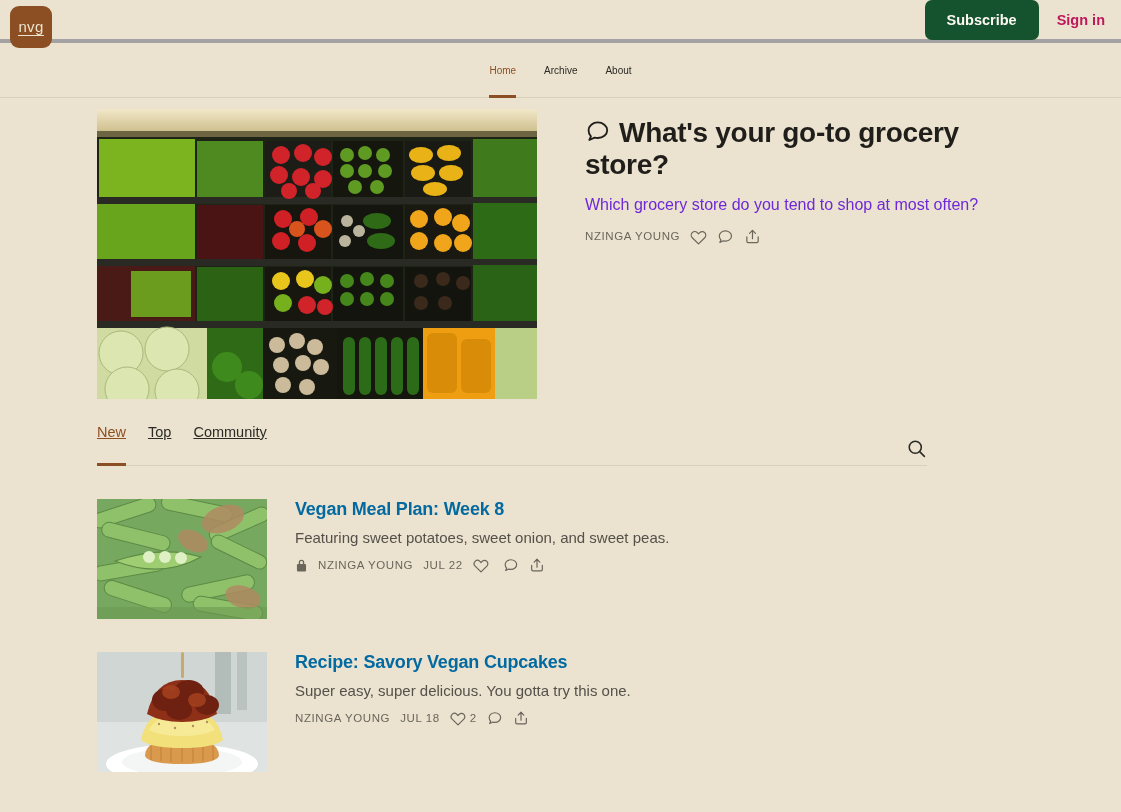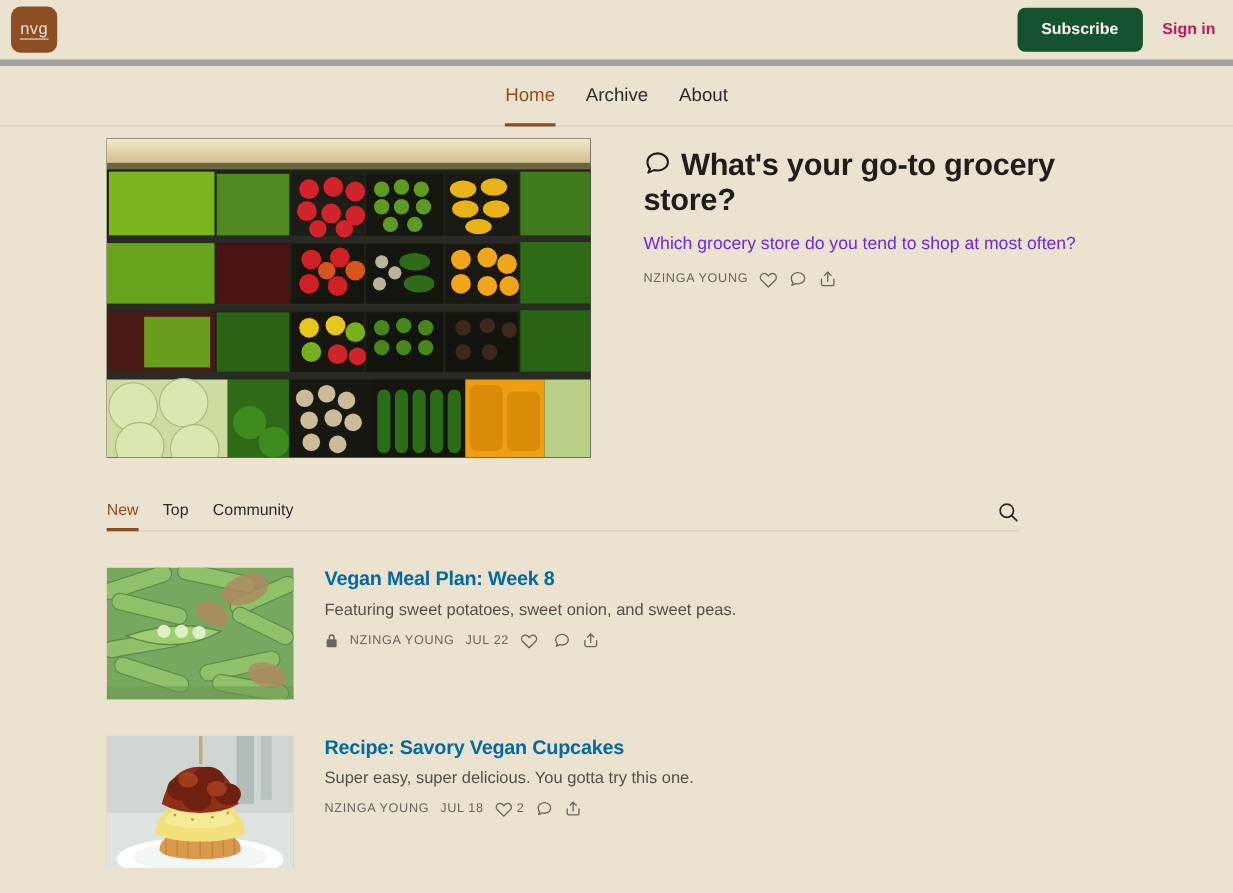--- a/index.html
+++ b/index.html
@@ -9,22 +9,22 @@
     height: 812px;
     background: #EBE3CF;
     font-family: "Liberation Sans", sans-serif;
     color: #2b2a26;
     overflow: hidden;
   }
 
   
   .masthead {
     position: relative;
-    height: 60px;
-    border-bottom: 6px solid #a3a3a3;
+    height: 43px;
+    border-bottom: 4px solid #a3a3a3;
     display: flex;
     align-items: center;
   }
   .logo {
     position: absolute;
     left: 10px;
     top: 6px;
     width: 42px;
     height: 42px;
     border-radius: 9px;
@@ -80,21 +80,21 @@
   .nav {
     height: 55px;
     border-bottom: 1px solid #d9d0ba;
     display: flex;
     align-items: center;
     justify-content: center;
     gap: 28px;
     position: relative;
   }
   .nav-item {
-    font-size: 17px;
+    font-size: 10px;
     color: #2b2a26;
     cursor: pointer;
     position: relative;
     height: 55px;
     display: flex;
     align-items: center;
     text-align: center;
   }
   .nav-item.active { color: #8C4F23; }
   .nav-item.active::after {
@@ -163,22 +163,23 @@
     gap: 22px;
     border-bottom: 1px solid #d9d0ba;
     height: 36px;
     position: relative;
     margin-top: 31px;
   }
   .tab {
     font-size: 14.5px;
     color: #2b2a26;
     cursor: pointer;
-    padding-bottom: 10px;
+    padding-bottom: 25px;
     position: relative;
+    text-decoration: underline;
   }
   .tab.active { color: #8C4F23; }
   .tab.active::after {
     content: "";
     position: absolute;
     left: 0; right: 0; bottom: -1px;
     height: 3px;
     background: #8C4F23;
   }
   .search-btn {

